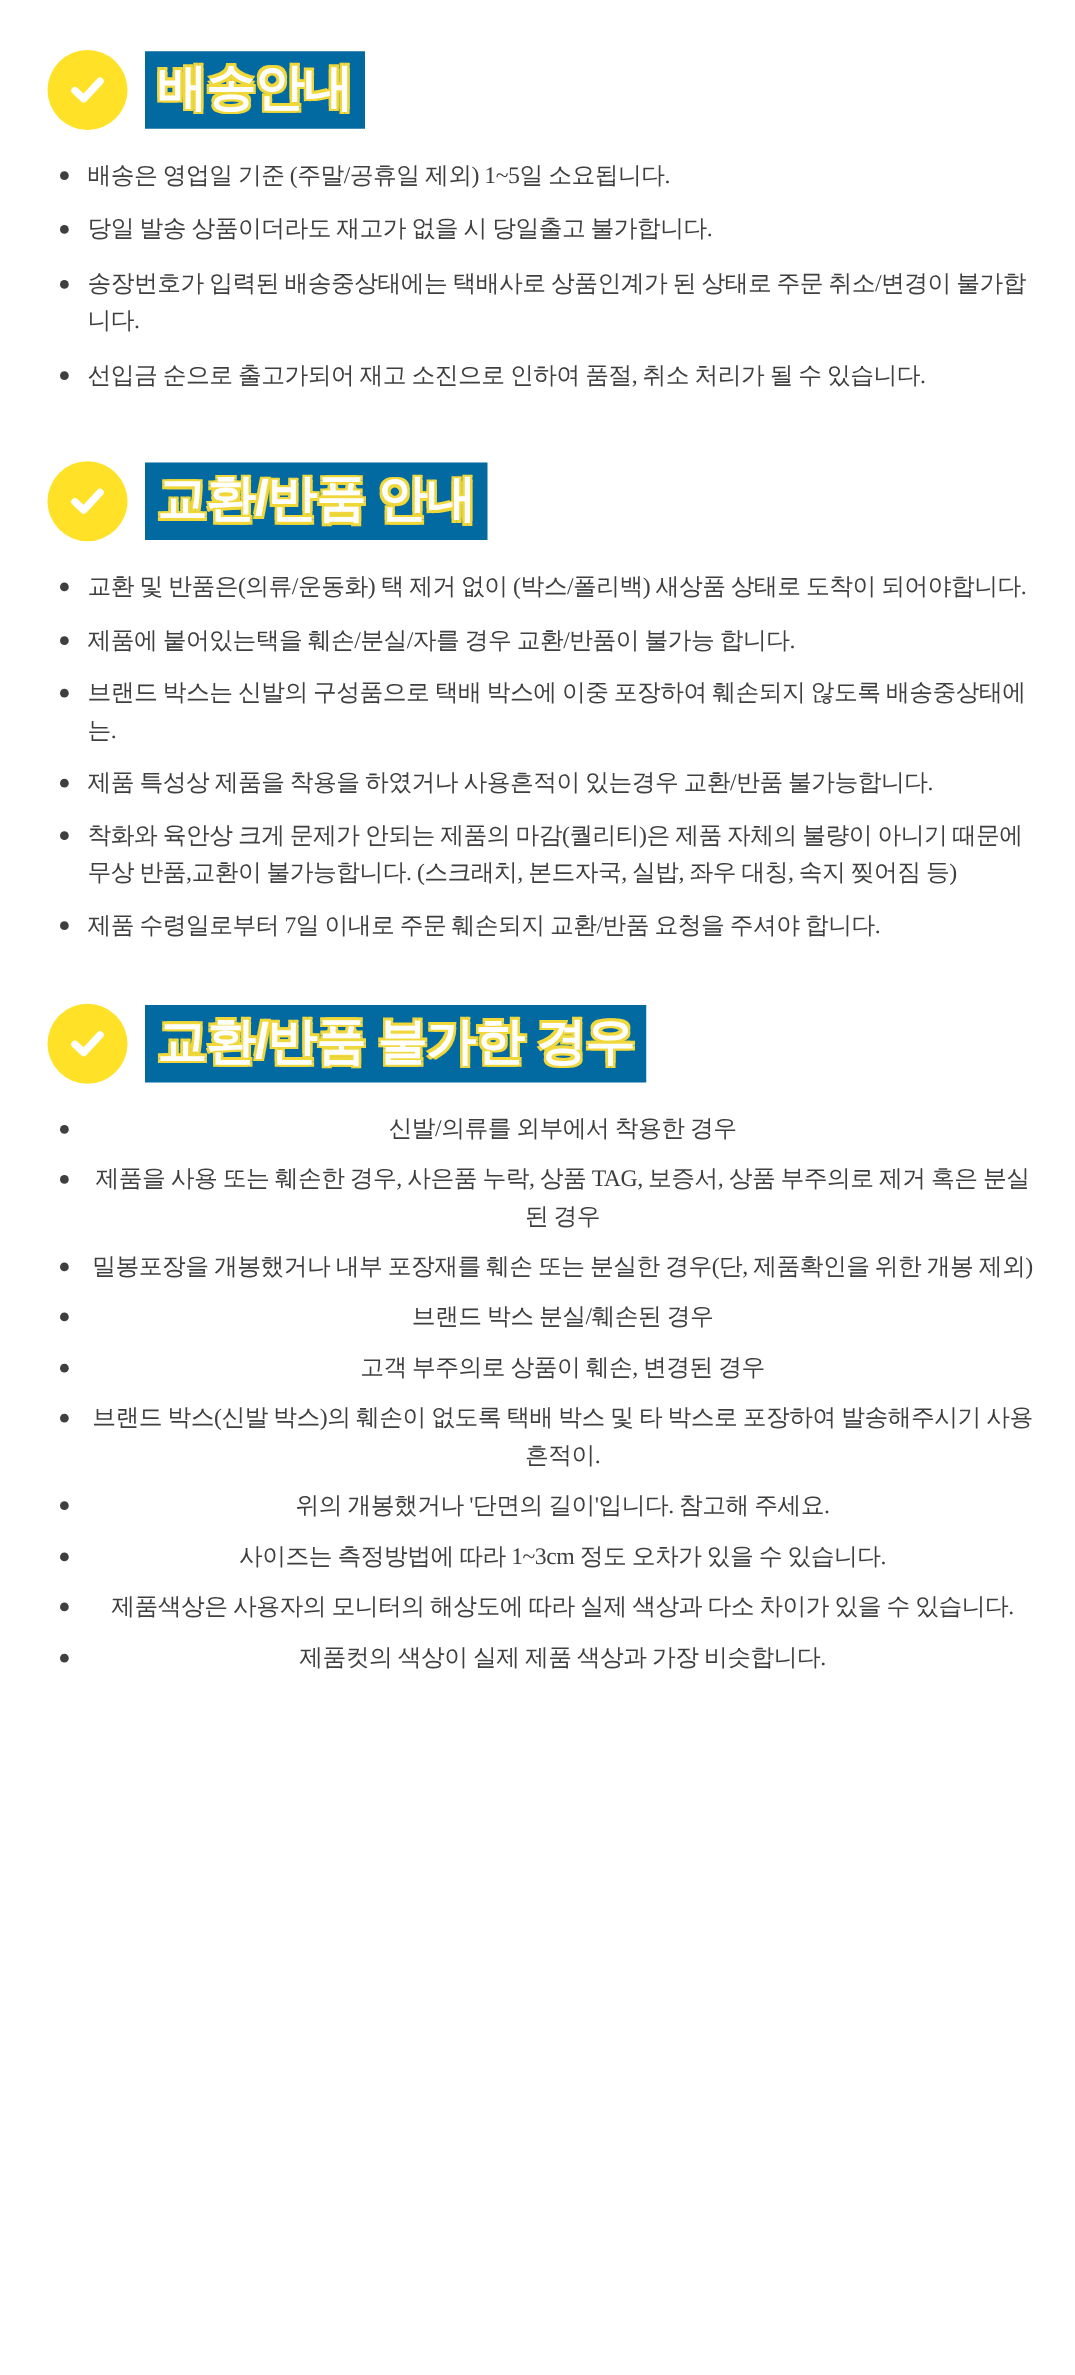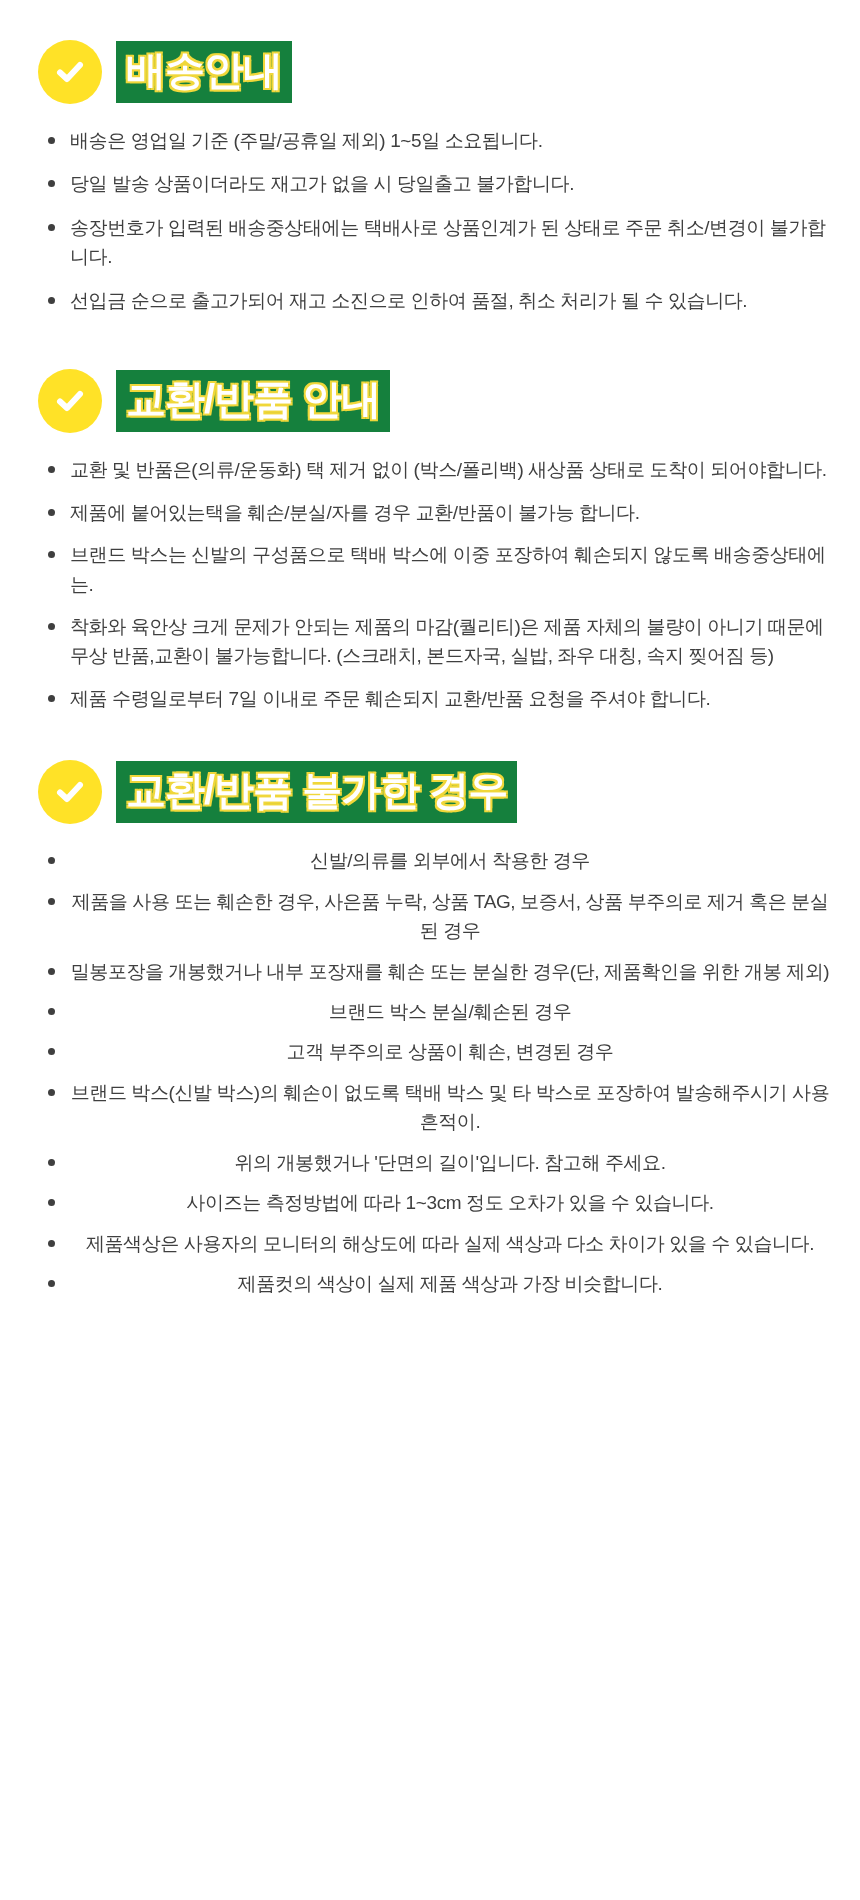--- a/index.html
+++ b/index.html
@@ -38,21 +38,21 @@
     flex: 0 0 auto;
     display: flex;
     align-items: center;
     justify-content: center;
   }
   .check-badge svg {
     display: block;
   }
   .section-title {
     display: inline-block;
-    background: #15803d;
+    background: #0369a1;
     color: #ffffff;
     font-size: 40px;
     font-weight: bold;
     line-height: 1;
     padding: 9px 10px 13px 10px;
     letter-spacing: -1px;
     text-shadow:
       -2px -2px 0 #f0d73a,
        2px -2px 0 #f0d73a,
       -2px  2px 0 #f0d73a,
@@ -64,20 +64,21 @@
     padding: 0;
   }
   ul.bullets li {
     position: relative;
     padding-left: 30px;
     margin-bottom: 13px;
     font-size: 19px;
     line-height: 1.55;
     color: #3f3f3f;
     letter-spacing: -0.4px;
+    font-family: Liberation Serif, serif;
   }
   ul.bullets li::before {
     content: "";
     position: absolute;
     left: 8px;
     top: 11px;
     width: 7px;
     height: 7px;
     border-radius: 50%;
     background: #3f3f3f;
@@ -117,20 +118,21 @@
         <svg width="36" height="36" viewBox="0 0 36 36" aria-hidden="true">
           <path d="M8 18.5 L15 25 L28 11" fill="none" stroke="#ffffff" stroke-width="6" stroke-linecap="round" stroke-linejoin="round"></path>
         </svg>
       </div>
       <div class="section-title">교환/반품 안내</div>
     </div>
     <ul class="bullets">
       <li>교환 및 반품은(의류/운동화) 택 제거 없이 (박스/폴리백) 새상품 상태로 도착이 되어야합니다.</li>
       <li>제품에 붙어있는택을 훼손/분실/자를 경우 교환/반품이 불가능 합니다.</li>
       <li>브랜드 박스는 신발의 구성품으로 택배 박스에 이중 포장하여 훼손되지 않도록 배송중상태에는.</li>
+      <li>제품 특성상 제품을 착용을 하였거나 사용흔적이 있는경우 교환/반품 불가능합니다.</li>
       <li>착화와 육안상 크게 문제가 안되는 제품의 마감(퀄리티)은 제품 자체의 불량이 아니기 때문에 무상 반품,교환이 불가능합니다. (스크래치, 본드자국, 실밥, 좌우 대칭, 속지 찢어짐 등)</li>
       <li>제품 수령일로부터 7일 이내로 주문 훼손되지 교환/반품 요청을 주셔야 합니다.</li>
     </ul>
   </div>
 
   <div class="gap-mid"></div>
 
   <div class="section sec-3">
     <div class="section-head">
       <div class="check-badge">

